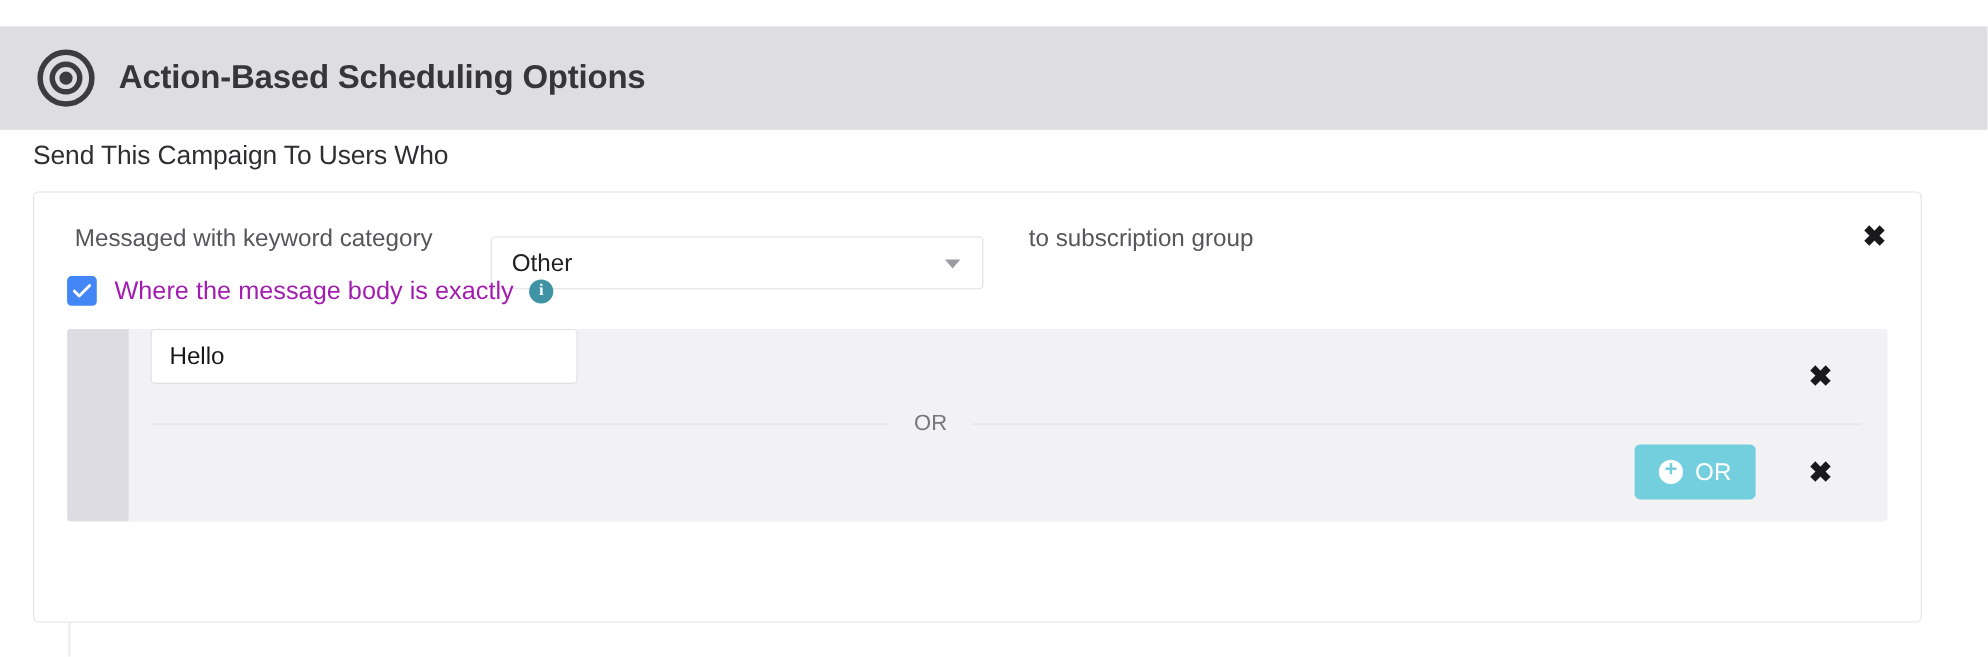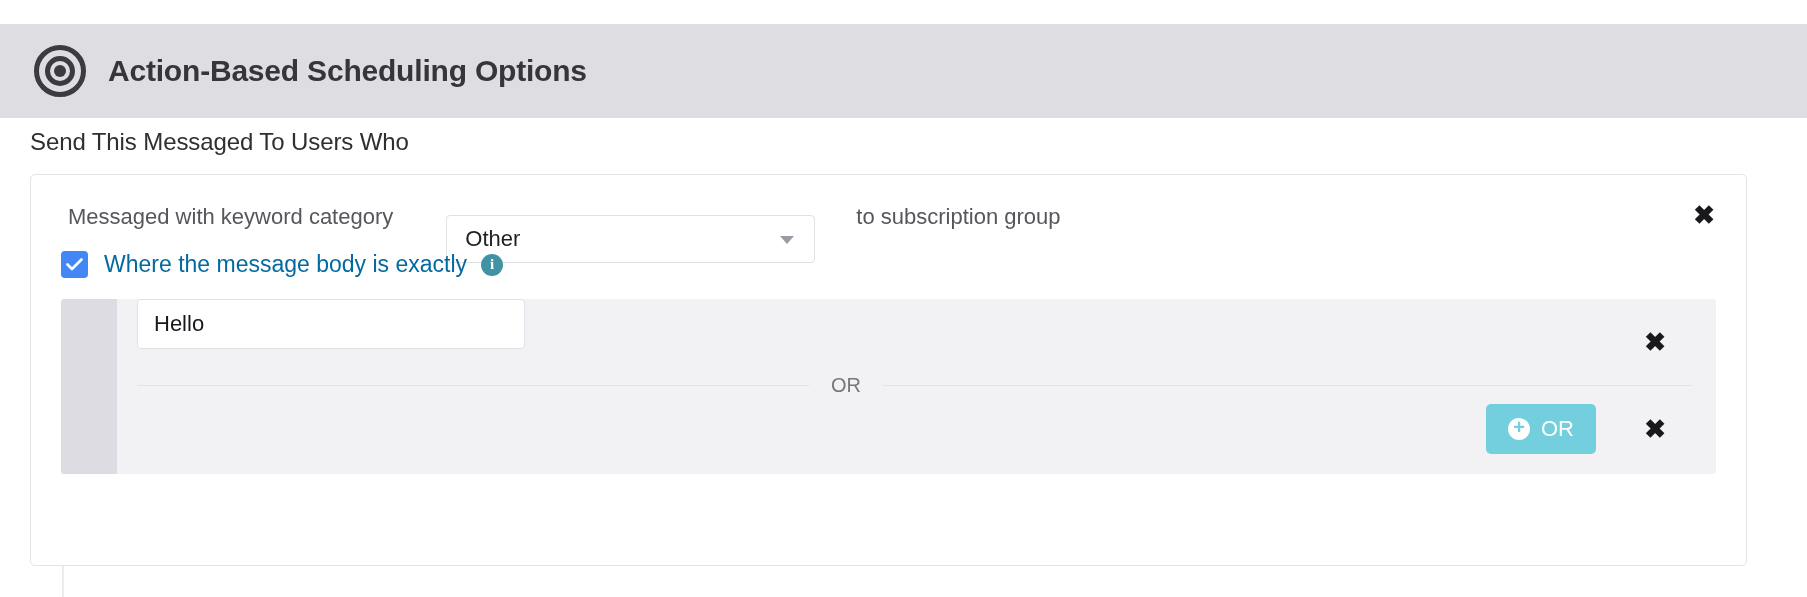--- a/index.html
+++ b/index.html
@@ -99,21 +99,21 @@
     background: #ffffff;
     border: 1px solid #e0e0e6;
     border-radius: 4px;
     display: flex;
     align-items: center;
     padding: 0 40px 0 18px;
     font-size: 22px;
     color: #1f1f24;
     white-space: nowrap;
   }
-  .select-keyword { width: 369px; margin-left: 14px; margin-top: 44px; }
+  .select-keyword { width: 448px; margin-left: 14px; margin-top: 44px; }
   .select-group   { width: 448px; margin-left: 14px; }
   .cond-mid { margin-left: 2px; }
   .caret {
     position: absolute;
     right: 20px; top: 50%;
     margin-top: -3px;
     width: 0; height: 0;
     border-left: 7px solid transparent;
     border-right: 7px solid transparent;
     border-top: 8px solid #9b9ba3;
@@ -140,21 +140,21 @@
     background: #4287f5;
     border-radius: 4px;
     display: flex; align-items: center; justify-content: center;
     flex: none;
     cursor: pointer;
   }
   .checkbox svg { display: block; }
   .checkbox-label {
     margin-left: 16px;
     font-size: 23px;
-    color: #0369a1;
+    color: #a21caf;
     white-space: nowrap;
   }
   .info-icon {
     margin-left: 14px;
     width: 22px; height: 22px;
     border-radius: 50%;
     background: #3f93a4;
     color: #ffffff;
     font-size: 15px;
     font-weight: bold;
@@ -280,21 +280,21 @@
 
   <div class="header-bar">
     <div class="bullseye-icon">
       <div class="bullseye-mid">
         <div class="bullseye-core"></div>
       </div>
     </div>
     <div class="header-title">Action-Based Scheduling Options</div>
   </div>
 
-  <div class="section-label">Send This Messaged To Users Who</div>
+  <div class="section-label">Send This Campaign To Users Who</div>
 
   <div class="rule-card">
 
     <div class="condition-row">
       <span class="cond-text">Messaged with keyword category</span>
 
       <div class="select-box select-keyword">
         <span>Other</span>
         <span class="caret"></span>
       </div>

